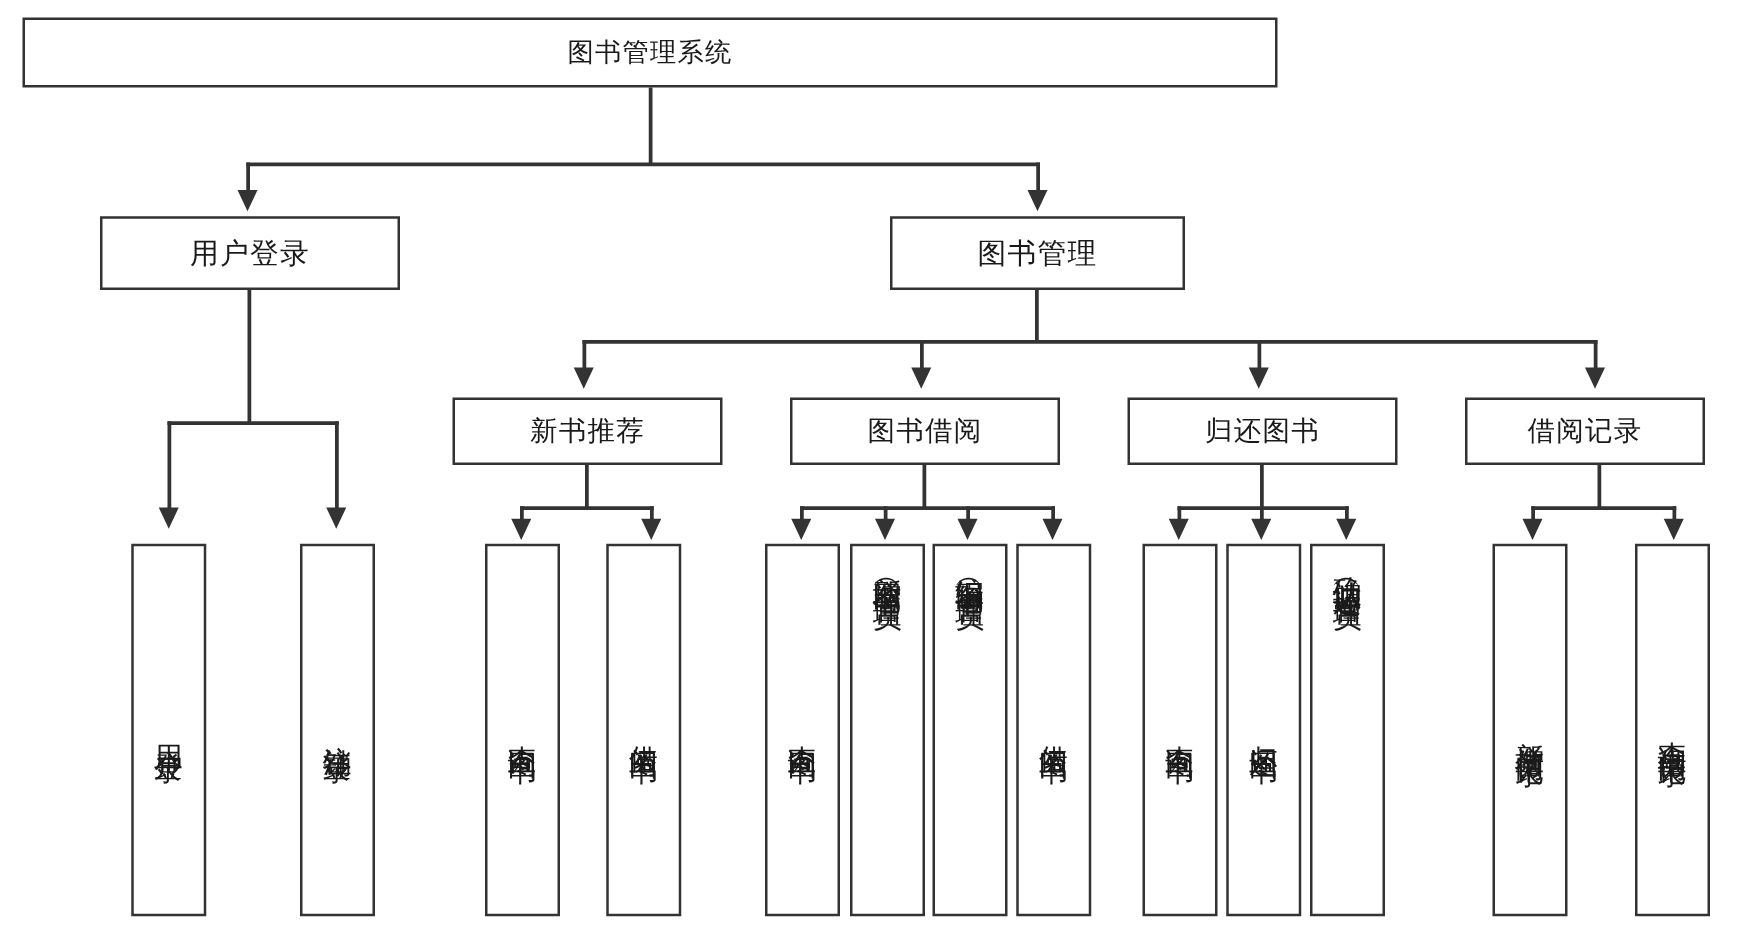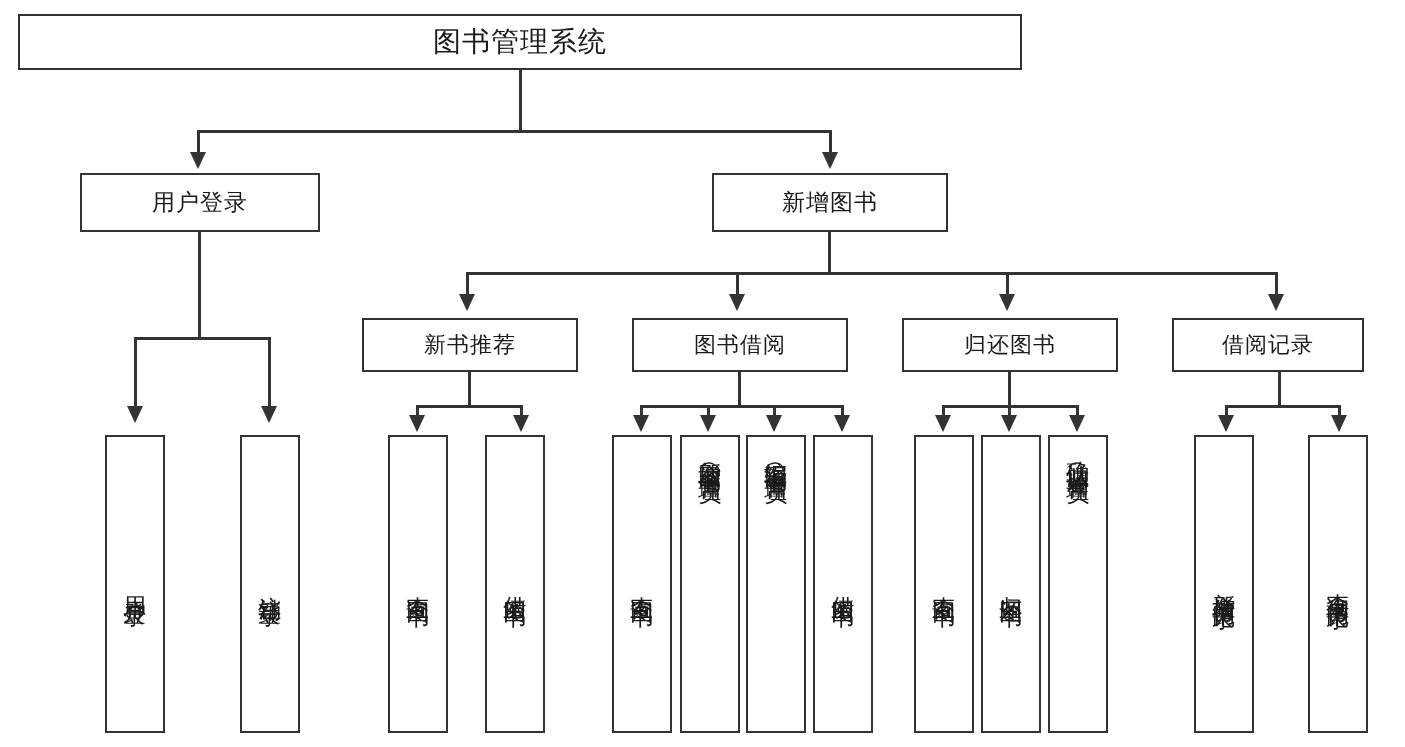--- a/index.html
+++ b/index.html
@@ -26,21 +26,21 @@
     justify-content:center;
     color:#1a1a1a;
   }
   .node .label{
     display:block;
     text-align:center;
     letter-spacing:1px;
     white-space:nowrap;
   }
 
-  .node.root  .label{font-size:28px;}
+  .node.root  .label{font-size:21px;}
   .node.lvl1  .label{font-size:23px;}
   .node.lvl2  .label{font-size:22px;}
 
   
   .node.leaf{
     align-items:center;
     justify-content:center;
     padding:6px 0;
   }
   .node.leaf .label{
@@ -97,21 +97,21 @@
   <div class="seg vline" style="left:197px;top:130px;width:3px;height:25px;"></div>
   <div class="seg vline" style="left:829px;top:130px;width:3px;height:25px;"></div>
   <div class="arrow" style="left:190px;top:152px;"></div>
   <div class="arrow" style="left:822px;top:152px;"></div>
 
   <div class="node lvl1" style="left:80px;top:173px;width:240px;height:59px;">
     <span class="label">用户登录</span>
   </div>
 
   <div class="node lvl1" style="left:712px;top:173px;width:236px;height:59px;">
-    <span class="label">新增图书</span>
+    <span class="label">图书管理</span>
   </div>
 
   <div class="seg vline" style="left:198px;top:232px;width:3px;height:107px;"></div>
   <div class="seg hline" style="left:134px;top:337px;width:137px;height:3px;"></div>
   <div class="seg vline" style="left:134px;top:337px;width:3px;height:72px;"></div>
   <div class="seg vline" style="left:268px;top:337px;width:3px;height:72px;"></div>
   <div class="arrow" style="left:127px;top:406px;"></div>
   <div class="arrow" style="left:261px;top:406px;"></div>
 
   <div class="seg vline" style="left:828px;top:232px;width:3px;height:42px;"></div>

